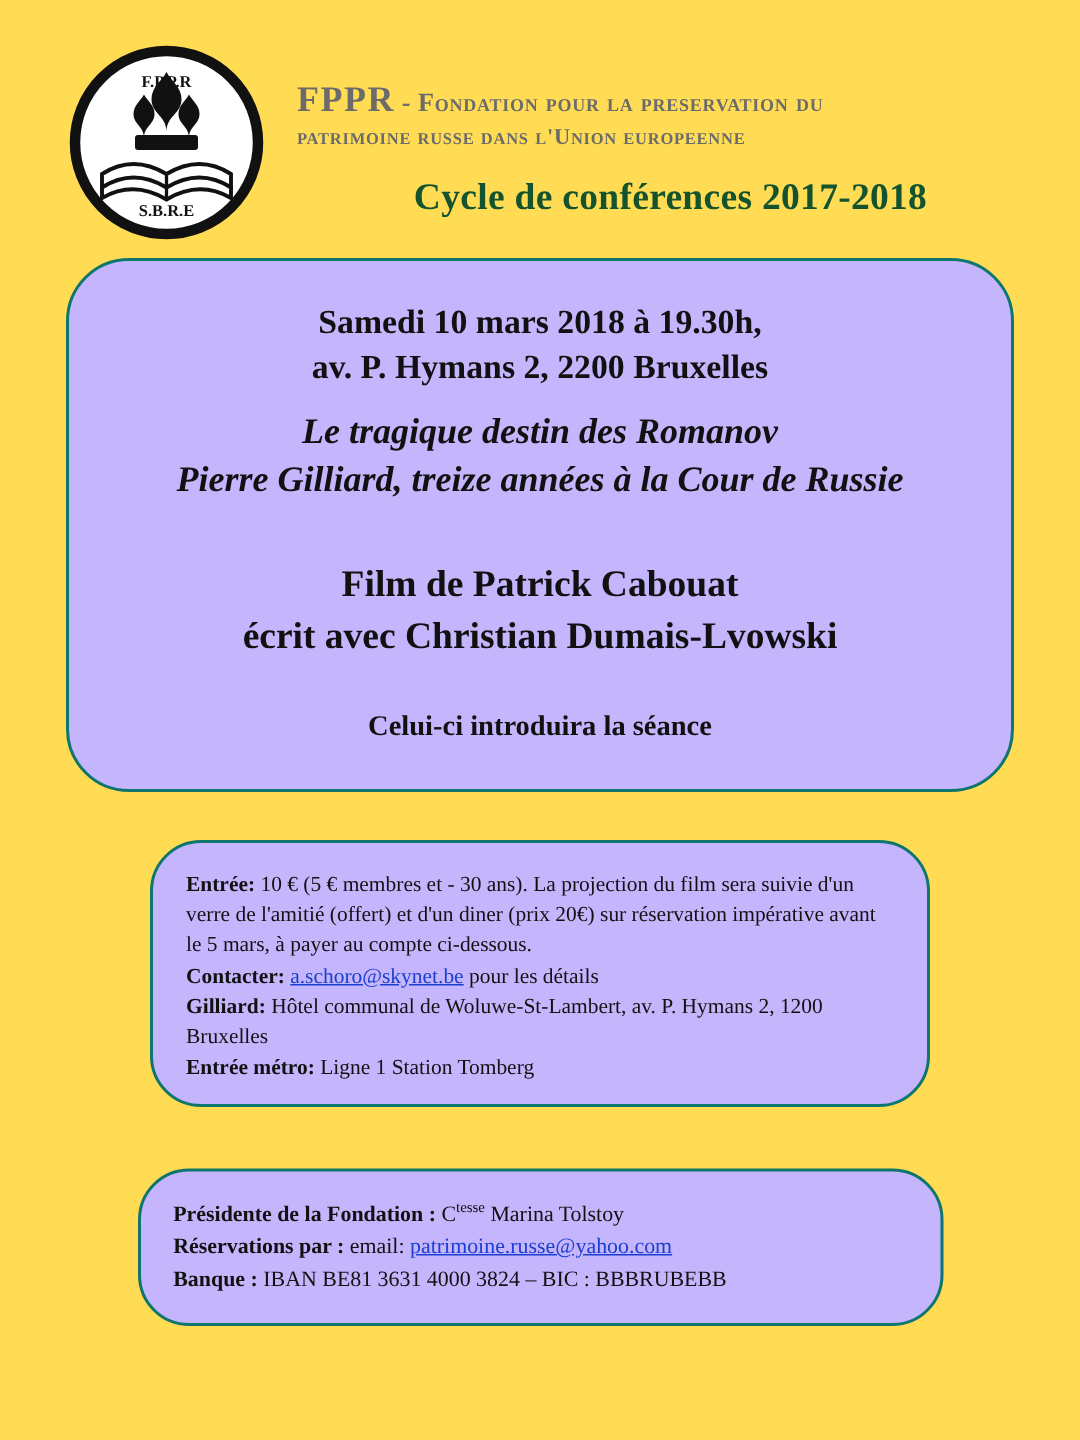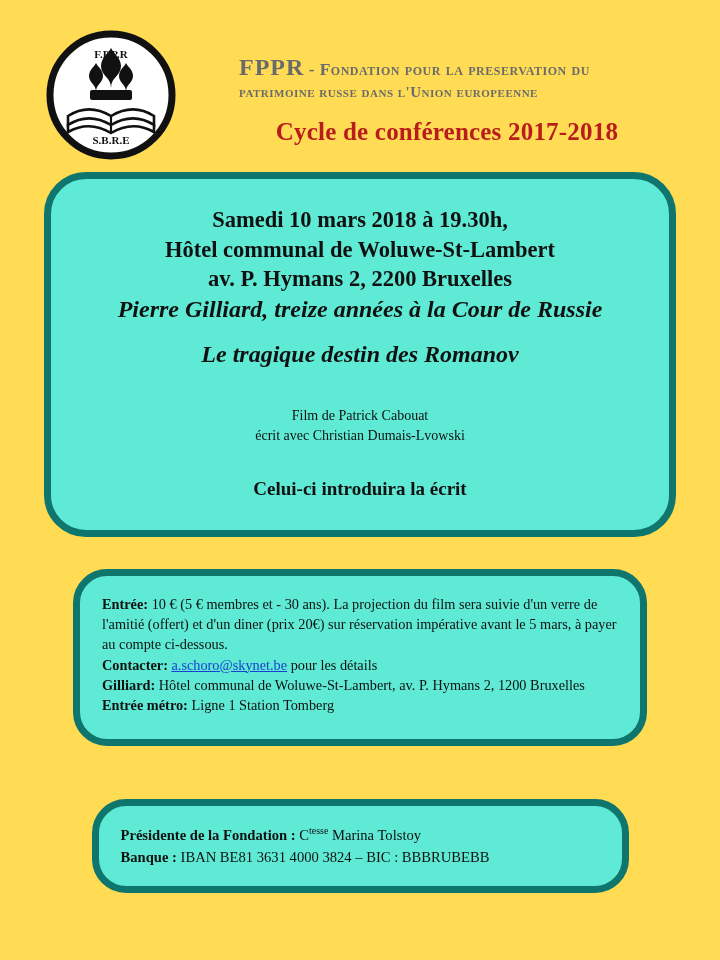--- a/index.html
+++ b/index.html
@@ -40,49 +40,48 @@
     flex: 1;
     padding-left: 22px;
     padding-top: 22px;
   }
   .org-line {
     font-variant: small-caps;
     color: #6b6b6b;
     font-weight: bold;
     letter-spacing: 0.5px;
     line-height: 1.28;
-    margin-left: 41px;
   }
   .org-abbr {
     font-size: 24px;
     color: #6b6b6b;
     font-weight: bold;
     letter-spacing: 1px;
   }
   .org-name {
     font-size: 17.5px;
   }
   .org-name2 {
     font-size: 15px;
     display: block;
   }
 
   .cycle-title {
     text-align: center;
     font-size: 25px;
     font-weight: bold;
-    color: #b91c1c;
+    color: #14532d;
     margin-top: 16px;
     letter-spacing: 0.2px;
   }
 
   
   .box {
-    background: #5eead4;
-    border: 7px solid #0f766e;
+    background: #c4b5fd;
+    border: 2px solid #0f766e;
     border-radius: 42px;
     box-sizing: border-box;
     margin: 0 auto;
   }
 
   .main-box {
     width: 632px;
     margin-top: 22px;
     padding: 26px 30px 30px 30px;
     text-align: center;
@@ -96,51 +95,51 @@
   .film-title {
     font-size: 24px;
     font-style: italic;
     font-weight: bold;
     line-height: 1.3;
     margin-top: 14px;
     color: #111;
   }
   .credits {
     margin-top: 36px;
-    font-size: 14px;
-    font-weight: normal;
+    font-size: 25px;
+    font-weight: bold;
     line-height: 1.4;
     color: #111;
     text-align: center;
   }
   .intro-line {
     margin-top: 32px;
     font-size: 19px;
     font-weight: bold;
     color: #111;
   }
 
   .info-box {
-    width: 574px;
+    width: 520px;
     margin-top: 32px;
-    padding: 18px 22px 24px 22px;
+    padding: 18px 22px 14px 22px;
     font-size: 14.3px;
     line-height: 1.42;
     color: #111;
     border-radius: 34px;
   }
   .info-box p { margin: 0; }
   .lbl { font-weight: bold; }
   .link {
     color: #1a3fd0;
   }
 
   .footer-box {
     width: 537px;
-    margin-top: 53px;
+    margin-top: 41px;
     padding: 18px 22px 18px 22px;
     font-size: 14.6px;
     line-height: 1.48;
     color: #111;
     border-radius: 34px;
   }
   .footer-box p { margin: 0; }
   sup { font-size: 0.68em; }
 </style>
 </head>
@@ -177,30 +176,29 @@
         <span class="org-name">-</span>
         <span class="org-name">Fondation pour la preservation du</span>
         <span class="org-name2">patrimoine russe dans l'Union europeenne</span>
       </div>
       <div class="cycle-title">Cycle de conférences 2017-2018</div>
     </div>
   </div>
 
   <div class="box main-box">
     <div class="event-line">Samedi 10 mars 2018 à 19.30h,</div>
-    <div class="event-line">Hôtel communal de Woluwe-St-Lambert</div>
     <div class="event-line">av. P. Hymans 2, 2200 Bruxelles</div>
 
+    <div class="film-title">Le tragique destin des Romanov</div>
     <div class="film-title" style="margin-top:0">Pierre Gilliard, treize années à la Cour de Russie</div>
-    <div class="film-title">Le tragique destin des Romanov</div>
 
     <div class="credits">Film de Patrick Cabouat</div>
     <div class="credits" style="margin-top:0">écrit avec Christian Dumais-Lvowski</div>
 
-    <div class="intro-line">Celui-ci introduira la écrit</div>
+    <div class="intro-line">Celui-ci introduira la séance</div>
   </div>
 
   <div class="box info-box">
     <p>
       <span class="lbl">Entrée:</span>
       <span>10 € (5 € membres et - 30 ans). La projection du film sera suivie d'un verre de l'amitié (offert) et d'un diner (prix 20€) sur réservation impérative avant le 5 mars, à payer au compte ci-dessous.</span>
     </p>
     <p>
       <span class="lbl">Contacter</span><span class="lbl">:</span>
       <a class="link" href="#">a.schoro@skynet.be</a>
@@ -216,18 +214,23 @@
     </p>
   </div>
 
   <div class="box footer-box">
     <p>
       <span class="lbl">Présidente de la Fondation :</span>
       <span>C</span><sup>tesse</sup>
       <span>Marina Tolstoy</span>
     </p>
     <p>
+      <span class="lbl">Réservations par :</span>
+      <span>email:</span>
+      <a class="link" href="#">patrimoine.russe@yahoo.com</a>
+    </p>
+    <p>
       <span class="lbl">Banque :</span>
       <span>IBAN BE81 3631 4000 3824 – BIC : BBBRUBEBB</span>
     </p>
   </div>
 
 </div>
 
 </body></html>

